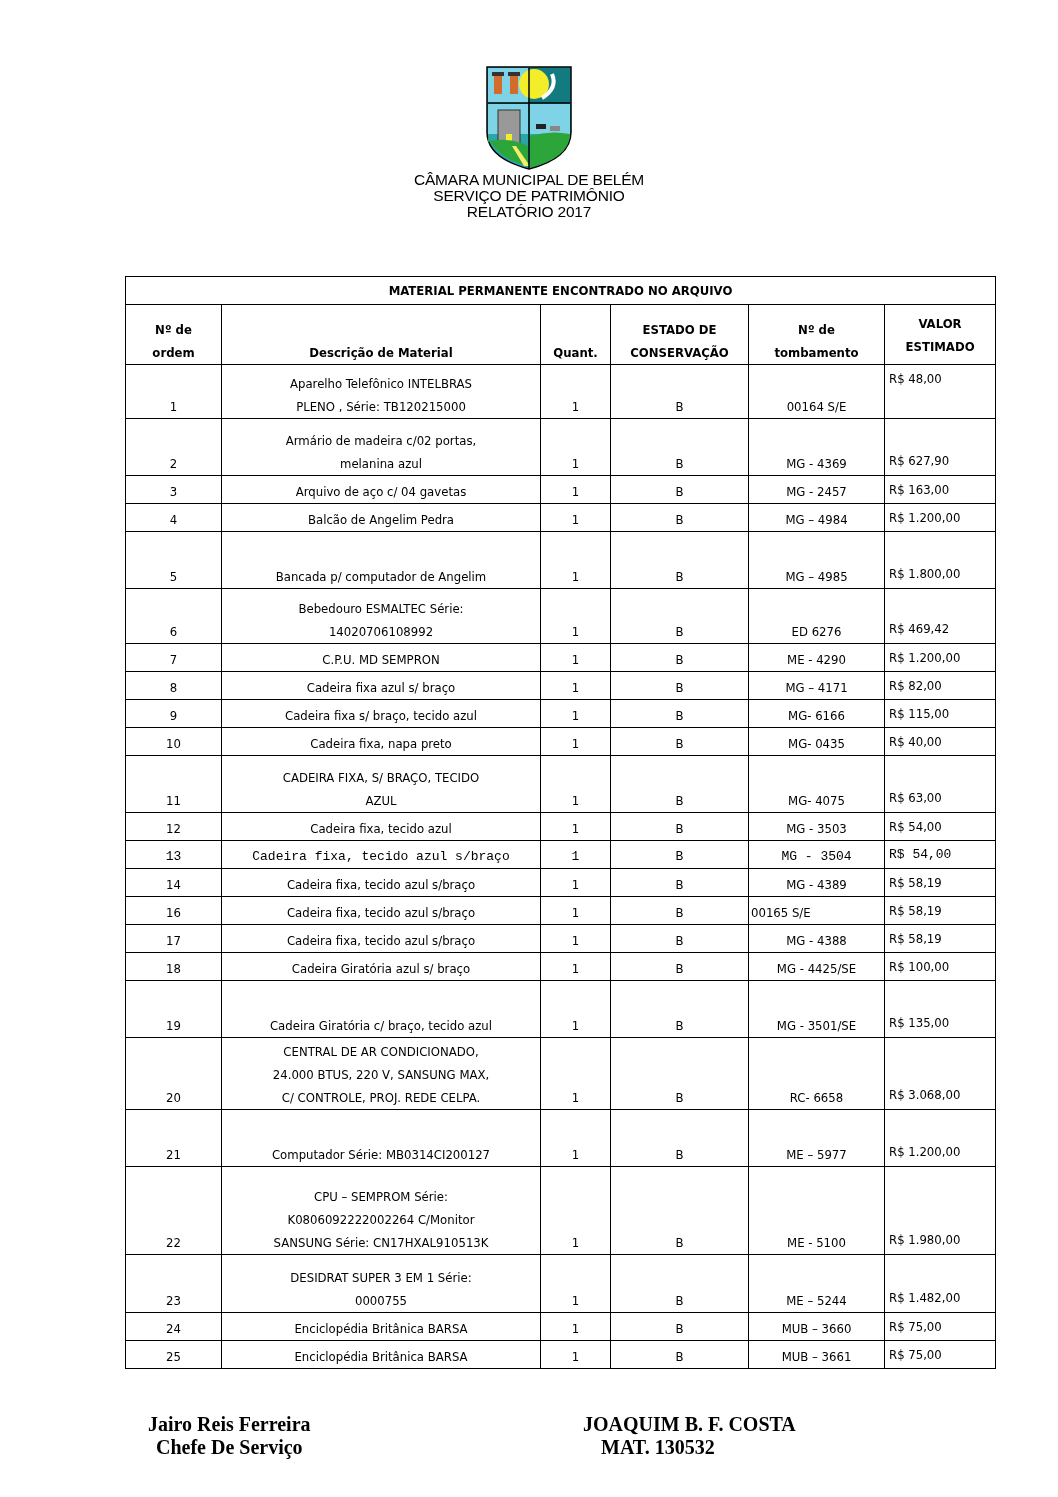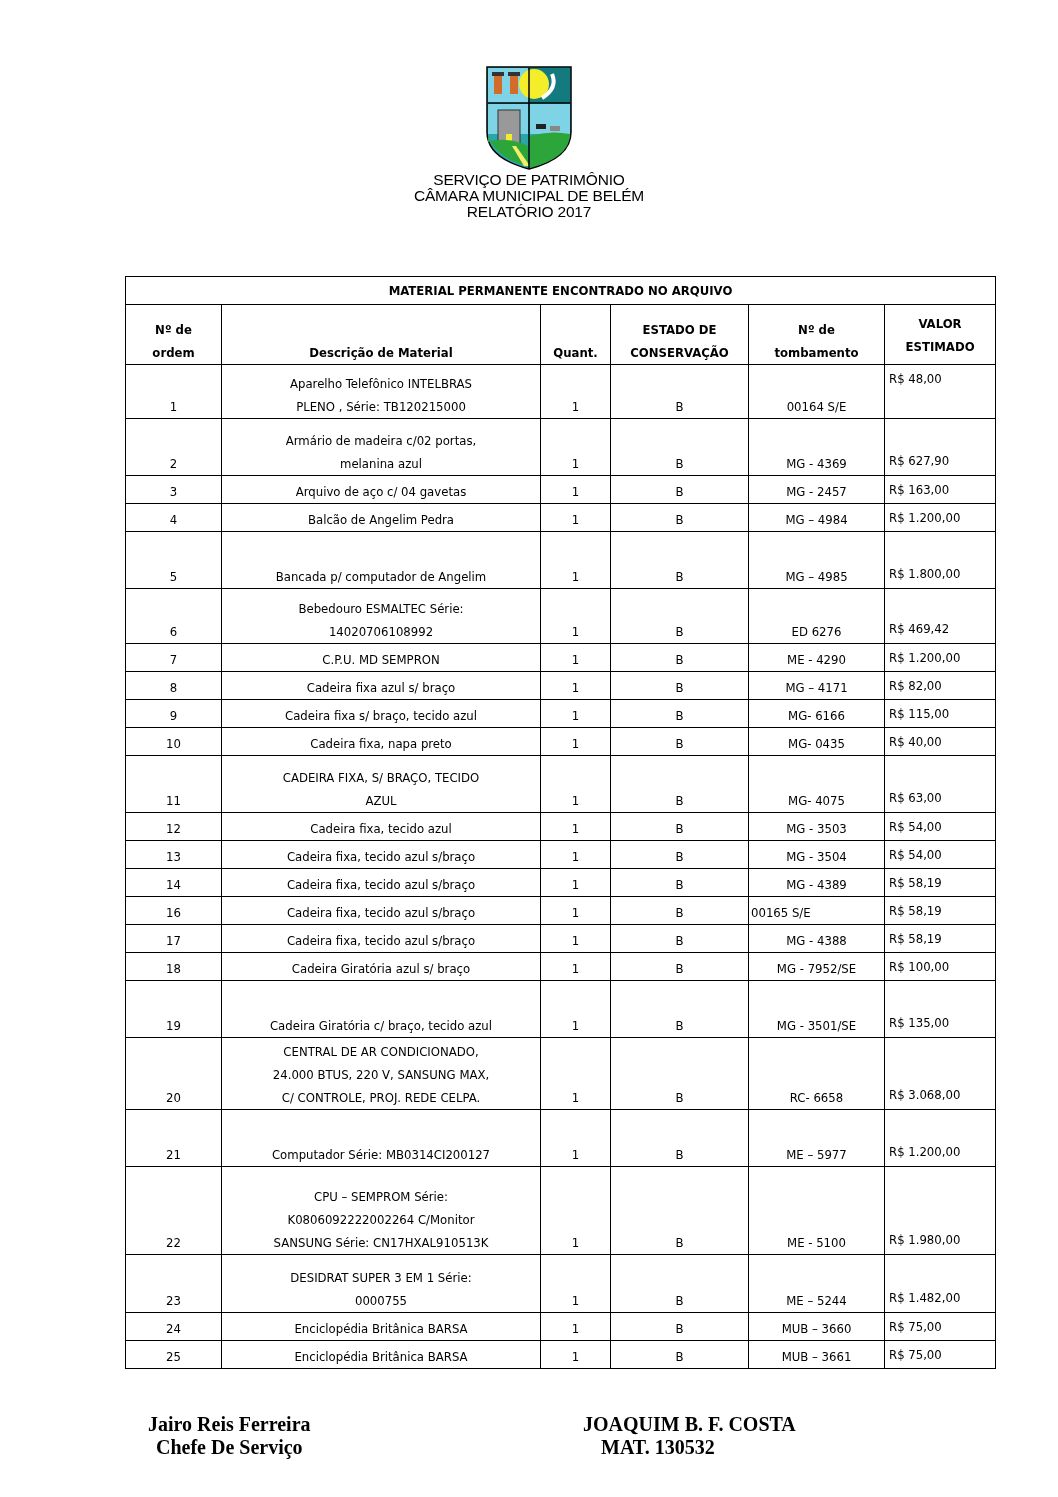--- a/index.html
+++ b/index.html
@@ -39,22 +39,22 @@
   <path d="M2,76 Q20,70 42,80 L42,100 Q10,92 2,70 Z" fill="#2ca53a"></path>
   <path d="M44,70 Q64,64 84,68 L84,70 Q82,92 44,102 Z" fill="#2ca53a"></path>
   <path d="M26,80 L38,100 L44,100 L30,80 Z" fill="#f4ee6a"></path>
   <rect x="50" y="58" width="10" height="5" fill="#222"></rect>
   <rect x="64" y="60" width="10" height="5" fill="#888"></rect>
   <line x1="43" y1="2" x2="43" y2="102" stroke="#000" stroke-width="1.5"></line>
   <line x1="2" y1="37" x2="84" y2="37" stroke="#000" stroke-width="1.5"></line>
 </svg>
 
 <div class="header">
+  <div>CÂMARA MUNICIPAL DE BELÉM</div>
   <div>SERVIÇO DE PATRIMÔNIO</div>
-  <div>CÂMARA MUNICIPAL DE BELÉM</div>
   <div>RELATÓRIO 2017</div>
 </div>
 
 <table class="inv">
   <colgroup>
     <col style="width:96px">
       <col style="width:319px">
       <col style="width:70px">
       <col style="width:138px">
       <col style="width:136px">
@@ -203,21 +203,21 @@
       <tr style="height: 28px;">
         <td class="num">12</td>
         <td>
           <div>Cadeira fixa, tecido azul</div>
         </td>
         <td class="num">1</td>
         <td>B</td>
         <td class="tomb">MG -  3503</td>
         <td class="val">R$ 54,00</td>
       </tr>
-      <tr style="height: 28px;">
+      <tr style="height: 28px; font-family: Liberation Mono, monospace;">
         <td class="num">13</td>
         <td>
           <div>Cadeira fixa, tecido azul s/braço</div>
         </td>
         <td class="num">1</td>
         <td>B</td>
         <td class="tomb">MG -  3504</td>
         <td class="val">R$ 54,00</td>
       </tr>
       <tr style="height: 28px;">
@@ -250,21 +250,21 @@
         <td class="tomb">MG -  4388</td>
         <td class="val">R$ 58,19</td>
       </tr>
       <tr style="height: 28px;">
         <td class="num">18</td>
         <td>
           <div>Cadeira Giratória azul s/ braço</div>
         </td>
         <td class="num">1</td>
         <td>B</td>
-        <td class="tomb">MG - 7952/SE</td>
+        <td class="tomb">MG - 4425/SE</td>
         <td class="val">R$ 100,00</td>
       </tr>
       <tr style="height: 57px;">
         <td class="num">19</td>
         <td>
           <div>Cadeira Giratória c/ braço, tecido azul</div>
         </td>
         <td class="num">1</td>
         <td>B</td>
         <td class="tomb">MG -  3501/SE</td>

